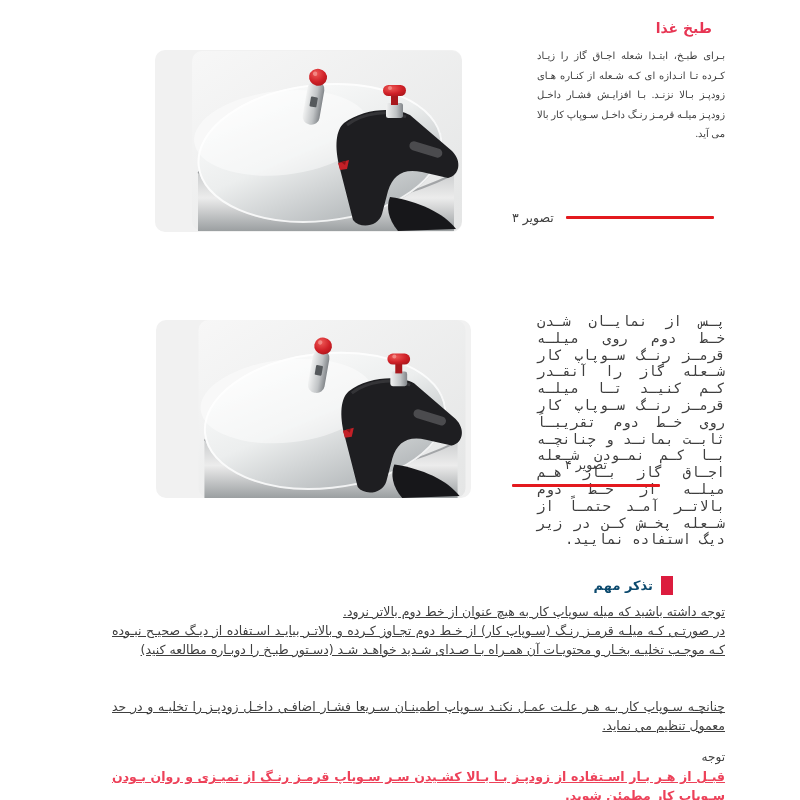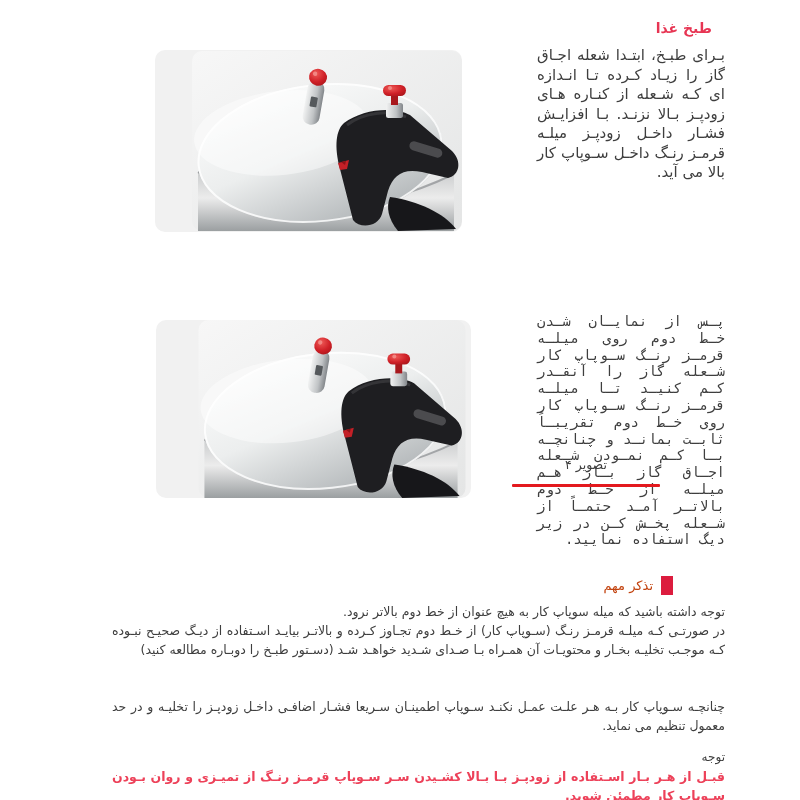--- a/index.html
+++ b/index.html
@@ -1,31 +1,31 @@
 <!DOCTYPE html>
 <html lang="fa"><head>
 <meta charset="utf-8">
 <style>
   html,body{margin:0;padding:0;background:#ffffff;}
   .page{position:relative;width:800px;height:800px;background:#ffffff;overflow:hidden;
         font-family:"DejaVu Sans",sans-serif;}
   .abs{position:absolute;padding-left:37px;}
   .body-text{color:#3e3e3e;text-align:justify;direction:rtl;}
   .page-title{color:#e73553;font-weight:bold;font-size:14px;direction:rtl;}
-  .col-para-1{top:46px;right:75px;width:188px;font-size:15px;line-height:19.5px;}
+  .col-para-1{top:46px;right:75px;width:188px;font-size:10px;line-height:19.5px;font-family:Liberation Serif, serif;}
   .col-para-2{top:314px;right:75px;width:188px;font-size:14px;line-height:16.8px;font-family:Liberation Mono, monospace;}
   .figure{background:#f1f1f1;border-radius:10px;overflow:hidden;}
   .figure svg{display:block;width:100%;height:100%;}
   .caption{display:flex;align-items:center;gap:12px;direction:ltr;}
   .caption .cap-label{font-size:12.5px;color:#3f3f3f;direction:rtl;white-space:nowrap;}
   .caption .cap-rule{width:148px;height:3px;background:#e3191e;border-radius:1px;}
   .notice-head{display:flex;align-items:center;gap:8px;direction:ltr;}
-  .notice-title{color:#c2410c;font-weight:normal;font-size:13px;direction:rtl;white-space:nowrap;text-align:right;}
+  .notice-title{color:#0c4a6e;font-weight:bold;font-size:13px;direction:rtl;white-space:nowrap;text-align:right;}
   .notice-marker{width:12px;height:19px;background:#dc1c3e;}
-  .wide{left:75px;right:75px;font-size:12.5px;line-height:19px;}
+  .wide{left:75px;right:75px;font-size:12.5px;line-height:19px;text-decoration:underline;}
   .attention-title{color:#3e3e3e;font-weight:normal;font-size:12px;direction:rtl;}
   .attention-text{color:#ed4159;font-weight:bold;}
 </style>
 </head>
 <body>
 
 <div class="page">
 
   <div class="abs page-title" style="top:20px;right:88px;">طبخ غذا</div>
 
@@ -87,20 +87,24 @@
     <ellipse cx="121.5" cy="26" rx="9" ry="8.5" fill="url(#red1)"></ellipse>
     <circle cx="118" cy="23" r="2.2" fill="#f4938f" opacity="0.8"></circle>
   </g>
   <g>
     <path d="M 146 112 l 11 -3 l -2 9 l -7 1 z" fill="#c32027"></path>
     <path d="M 149 111 l 5 -1 l -1 4 z" fill="#8e1217"></path>
   </g>
 </svg>
     </div>
 
+  <div class="abs caption" style="left:475px;top:210px;">
+    <span class="cap-label">تصویر ۳</span>
+    <div class="cap-rule"></div>
+  </div>
 
   <div class="abs body-text col-para-2">پـس از نمایـان شـدن خـط دوم روی میلـه قرمـز رنـگ سـوپاپ کار شـعله گاز را آنقـدر کـم کنیـد تـا میلـه قرمـز رنـگ سـوپاپ کار روی خـط دوم تقریبـاً ثابـت بمانـد و چنانچـه بـا کـم نمـودن شـعله اجـاق گاز بـاز هـم میلـه از خـط دوم بالاتـر آمـد حتمـاً از شـعله پخـش کـن در زیر دیگ استفاده نمایید.</div>
 
   <div class="abs figure" style="left:156px;top:320px;width:278px;height:178px;">
 <svg viewBox="0 0 270 180" xmlns="http://www.w3.org/2000/svg">
   <defs>
     <linearGradient id="bg2" x1="0" y1="0" x2="1" y2="1">
       <stop offset="0" stop-color="#f7f7f7"></stop>
             <stop offset="1" stop-color="#e4e5e5"></stop>
     </linearGradient>

